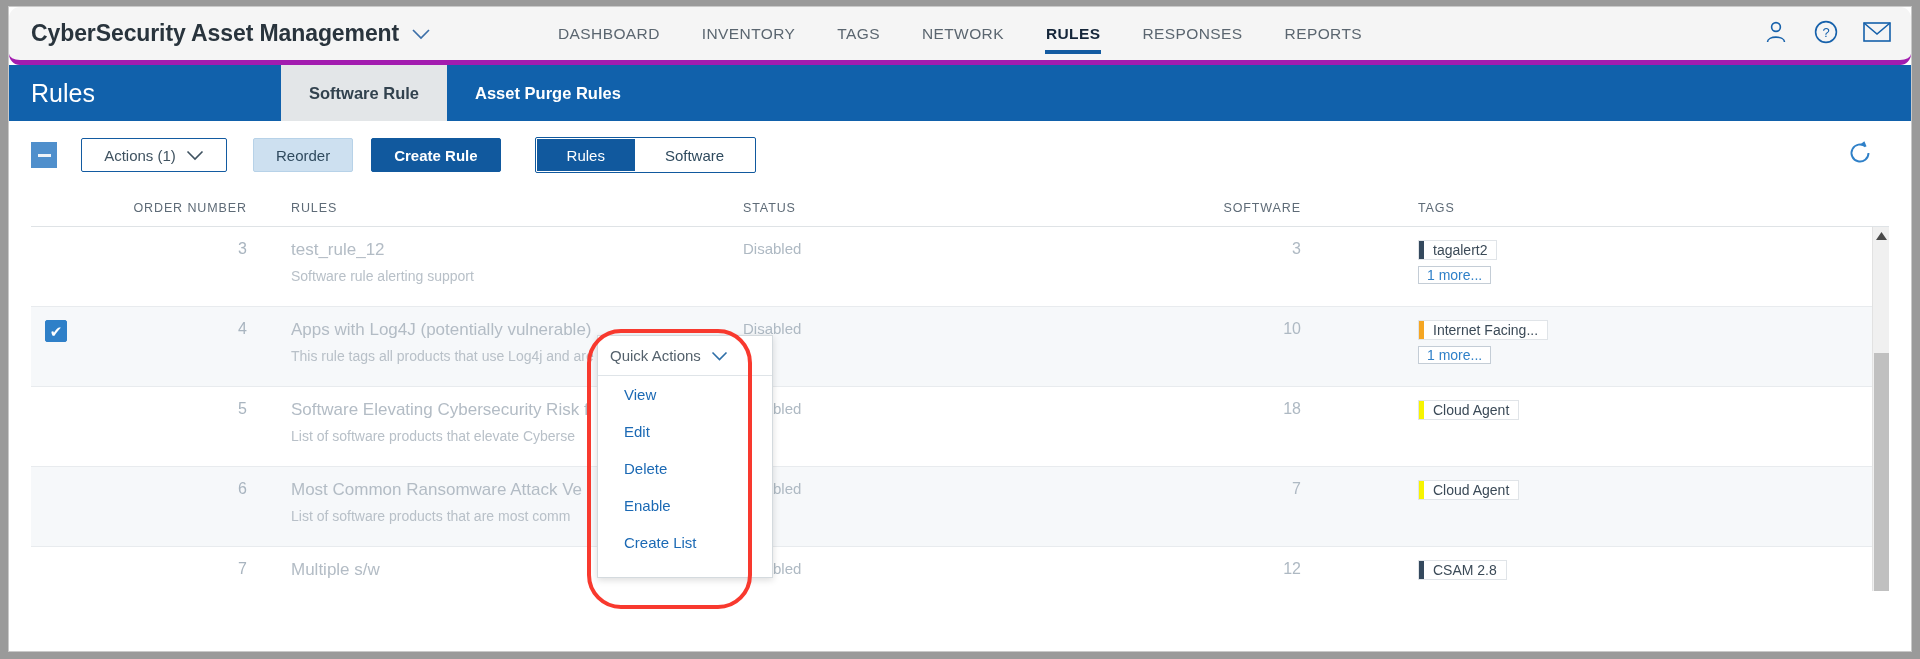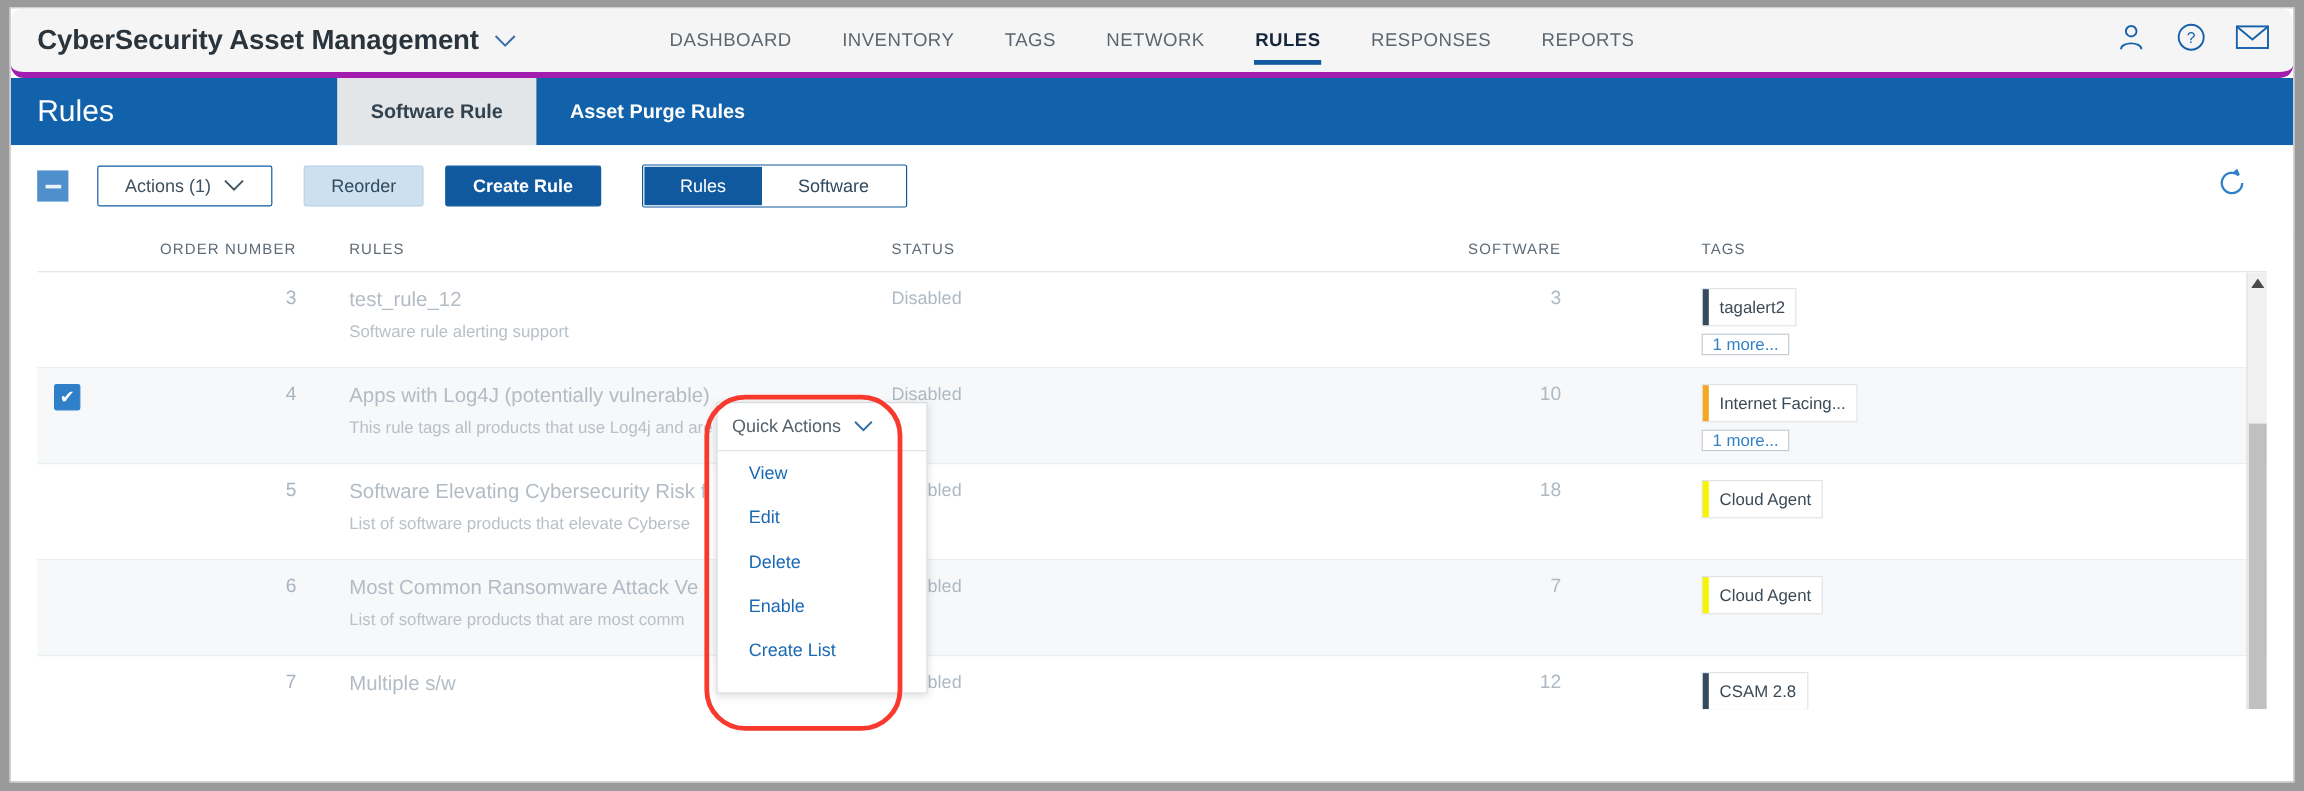--- a/index.html
+++ b/index.html
@@ -259,21 +259,21 @@
     color: #fff;
     font-size: 15px;
     line-height: 1;
   }
   .checkbox.hidden { visibility: hidden; }
 
   .tag {
     display: inline-flex; align-items: stretch;
     border: 1px solid #e0e4e8;
     background: #ffffff;
-    height: 32px;
+    height: 20px;
     margin-bottom: 6px;
   }
   .tag .bar { width: 5px; flex: none; }
   .tag .txt {
     padding: 0 9px;
     font-size: 14px;
     color: #3b4a57;
     display: flex; align-items: center;
     white-space: nowrap;
   }

